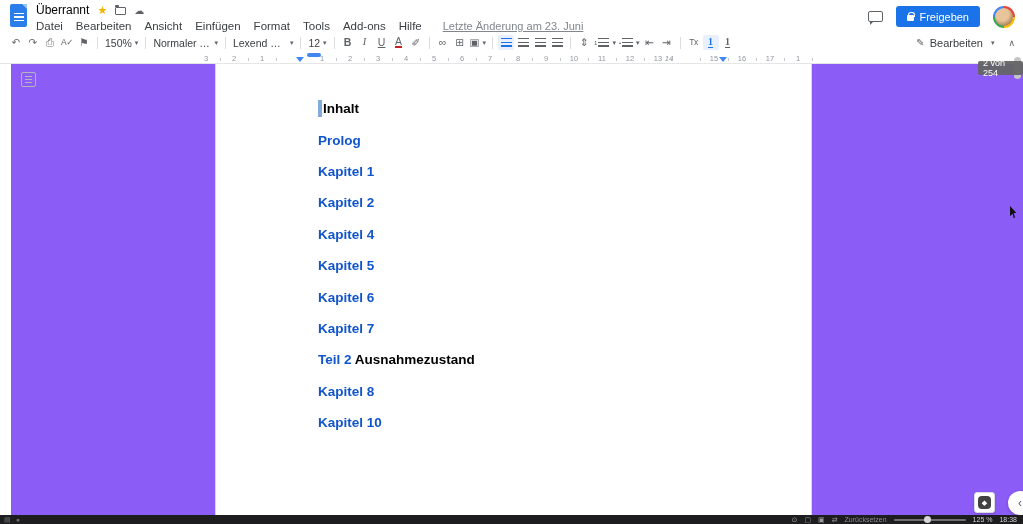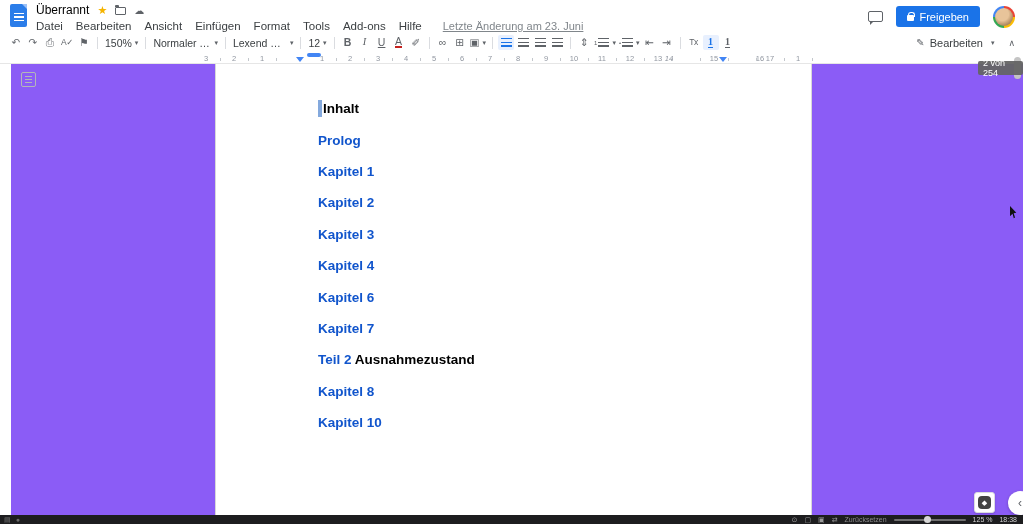--- a/index.html
+++ b/index.html
@@ -287,41 +287,41 @@
       <span class="ruler-num" style="left: 602px;">11</span>
       <span class="ruler-tick" style="left: 616px;"></span>
       <span class="ruler-num" style="left: 630px;">12</span>
       <span class="ruler-tick" style="left: 644px;"></span>
       <span class="ruler-num" style="left: 658px;">13</span>
       <span class="ruler-tick" style="left: 672px;"></span>
       <span class="ruler-num" style="left: 669px; font-style: italic;">14</span>
       <span class="ruler-tick" style="left: 700px;"></span>
       <span class="ruler-num" style="left: 714px;">15</span>
       <span class="ruler-tick" style="left: 728px;"></span>
-      <span class="ruler-num" style="left: 760px; text-align: center;">16</span>
+      <span class="ruler-num" style="left: 742px; text-align: center;">16</span>
       <span class="ruler-tick" style="left: 756px;"></span>
       <span class="ruler-num" style="left: 770px;">17</span>
       <span class="ruler-tick" style="left: 784px;"></span>
       <span class="ruler-num" style="left: 798px;">1</span>
       <span class="ruler-tick" style="left: 812px;"></span>
       <span class="ind-tri" style="left: 296px;"></span>
       <span class="ind-tri" style="left: 719px;"></span>
       <span class="ind-bar" style="left: 307px;"></span>
     </div>
 
   <div class="canvas">
     <div class="outline-toggle"></div>
     <div class="page">
       <div class="content" id="content">
           <div class="line"><span class="cursor-bar"></span><span class="seg-plain">Inhalt</span></div>
           <div class="line"><span class="seg-link">Prolog</span></div>
           <div class="line"><span class="seg-link">Kapitel 1</span></div>
           <div class="line"><span class="seg-link">Kapitel 2</span></div>
-          <div class="line"><span class="seg-link">Kapitel 3</span></div>
           <div class="line"><span class="seg-link">Kapitel 4</span></div>
+          <div class="line"><span class="seg-link">Kapitel 5</span></div>
           <div class="line"><span class="seg-link">Kapitel 6</span></div>
           <div class="line"><span class="seg-link">Kapitel 7</span></div>
           <div class="line"><span class="seg-link">Teil 2</span><span class="seg-plain"> Ausnahmezustand</span></div>
           <div class="line"><span class="seg-link">Kapitel 8</span></div>
           <div class="line"><span class="seg-link">Kapitel 10</span></div>
         </div>
     </div>
   </div>
 
   <div class="scroll-thumb"></div>

